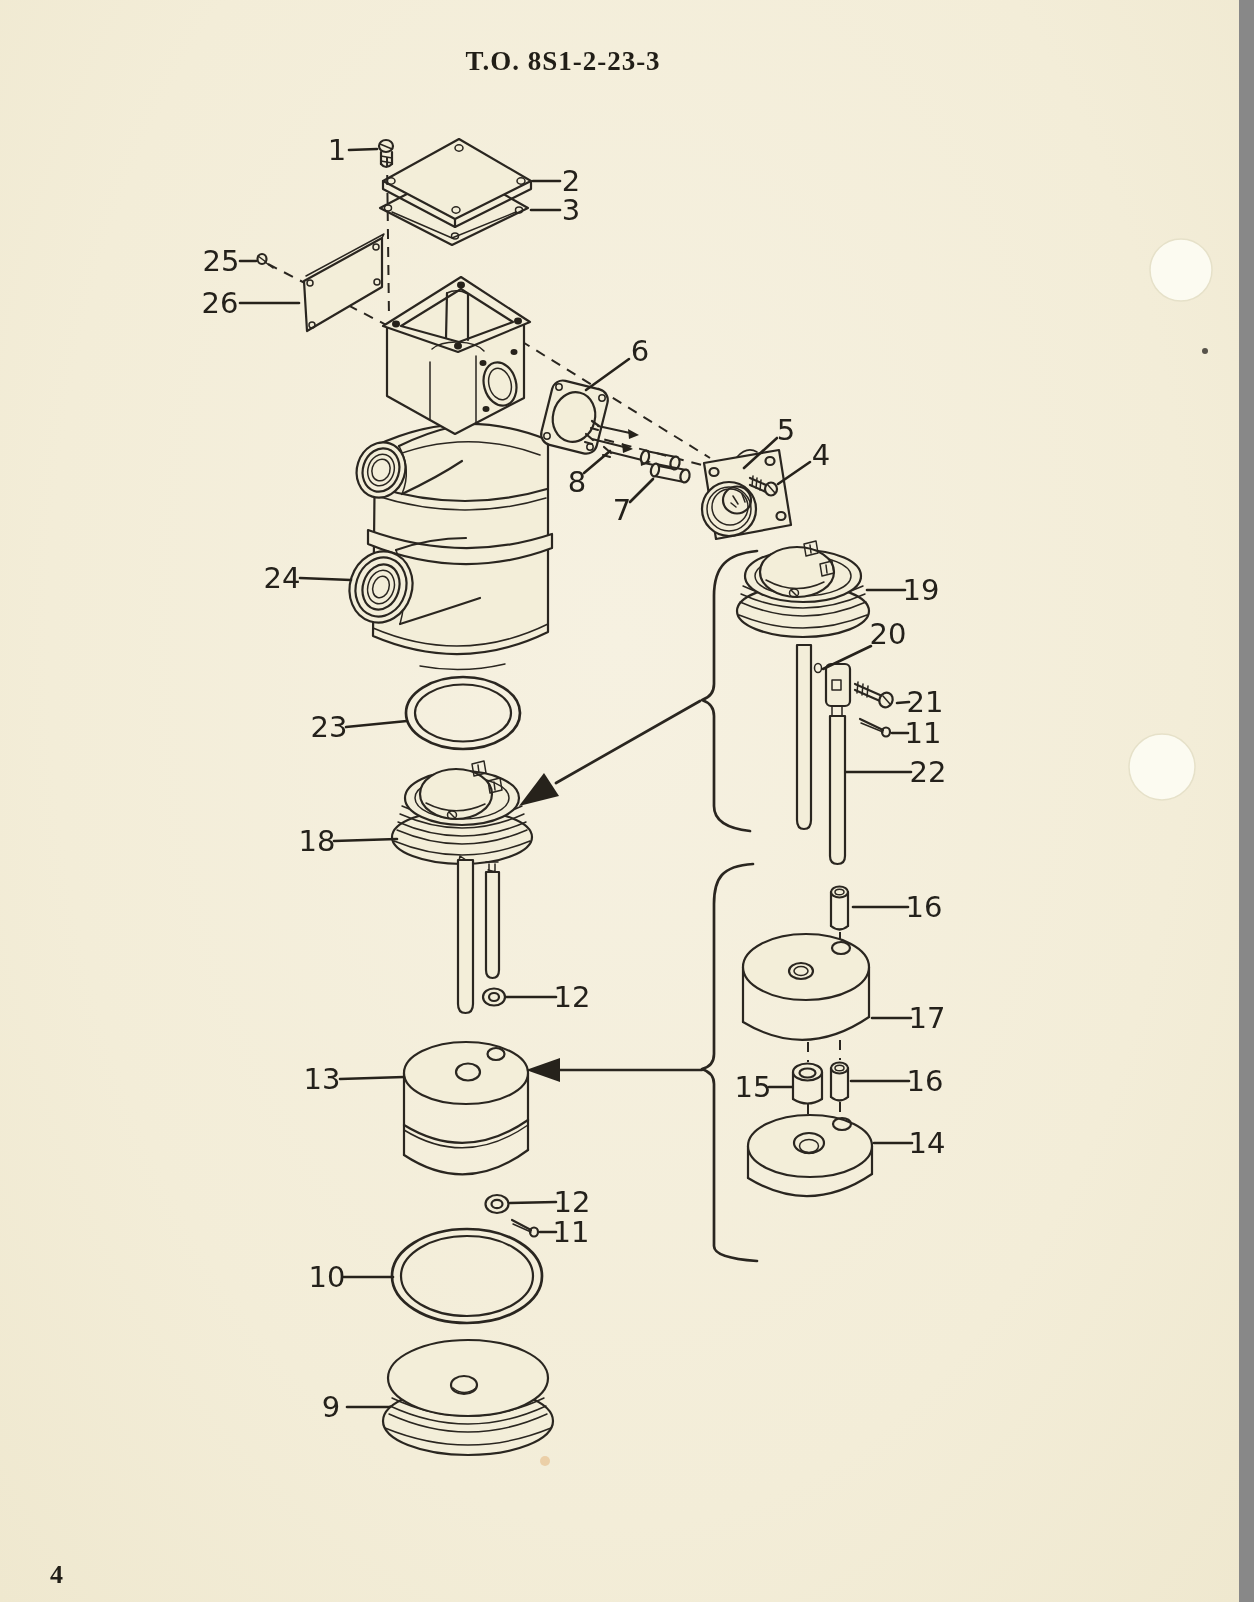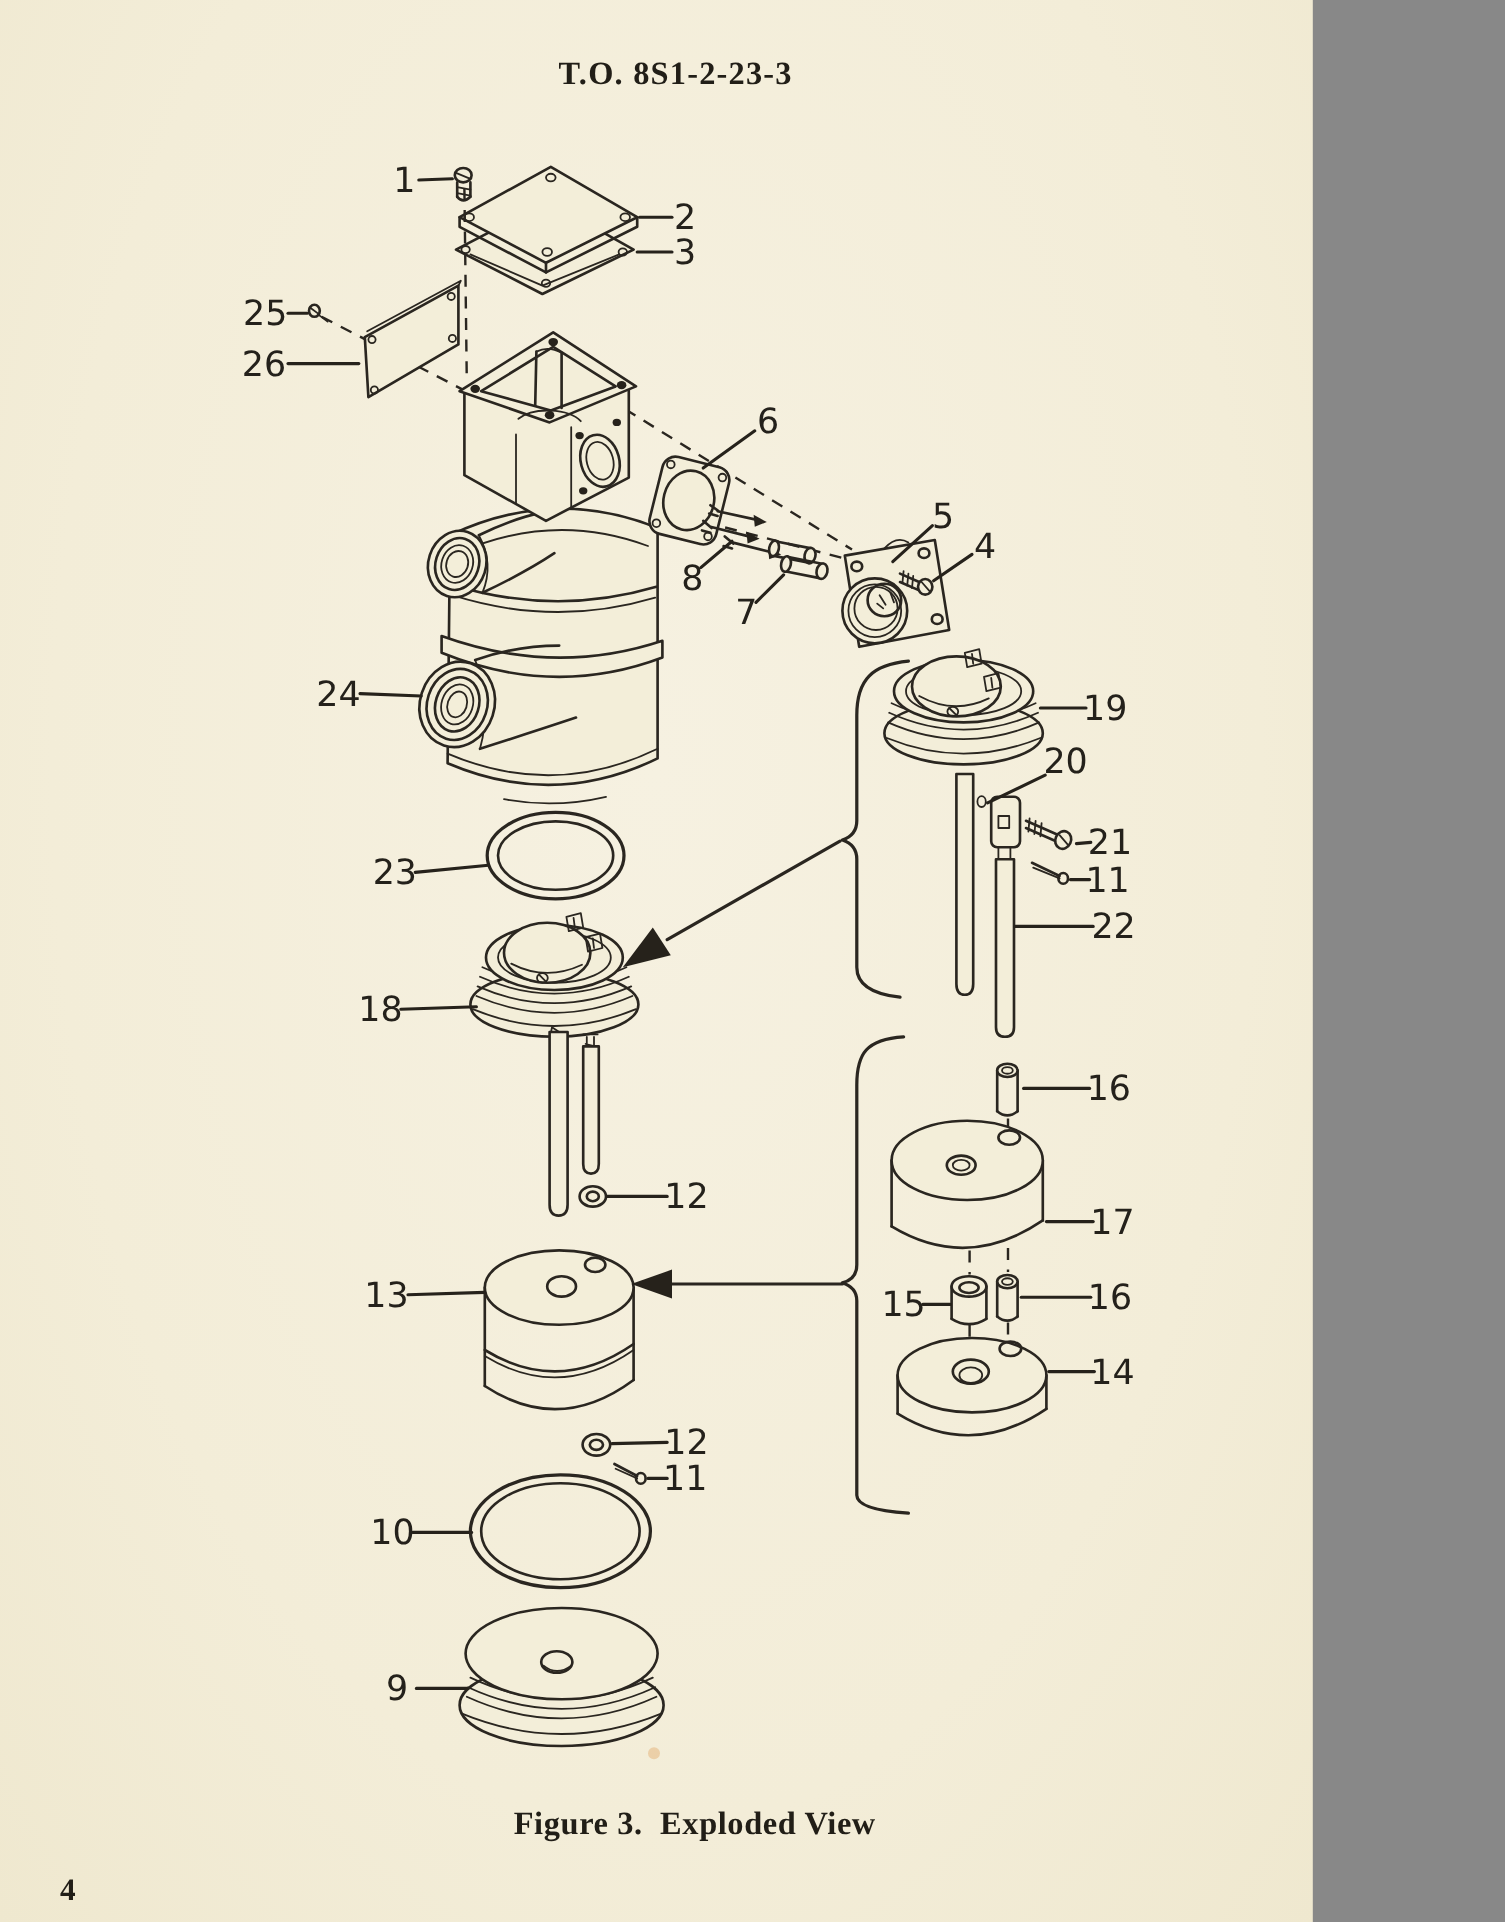--- a/index.html
+++ b/index.html
@@ -1,17 +1,17 @@
 <!DOCTYPE html>
 <html><head>
 <meta charset="utf-8">
 <style>
   html,body{margin:0;padding:0;background:#888;}
   .page{
-    position:relative;width:1094px;height:1602px;overflow:hidden;
+    position:relative;width:1239px;height:1602px;overflow:hidden;
     background:radial-gradient(ellipse at 50% 40%, #f6f1e1 0%, #f3edd8 65%, #efe8cf 100%);
     font-family:"Liberation Serif", serif;color:#211e17;
   }
   .hdr{position:absolute;top:46px;left:563px;transform:translateX(-50%);
     font-size:27px;font-weight:bold;letter-spacing:1px;white-space:pre;}
   .cap{position:absolute;top:1504px;left:579px;transform:translateX(-50%);
     font-size:27px;font-weight:bold;letter-spacing:0.5px;white-space:pre;}
   .pgnum{position:absolute;top:1560px;left:50px;font-size:26px;font-weight:bold;}
   svg.fig{position:absolute;left:0;top:0;}
   .ln{stroke:#2a2620;stroke-width:2.2;fill:none;stroke-linecap:round;stroke-linejoin:round;}
@@ -395,15 +395,14 @@
         <text x="572" y="1202" class="callout">12</text>
         <line x1="556" y1="1232" x2="540" y2="1232" class="leader"></line>
         <text x="571" y="1232" class="callout">11</text>
         <line x1="344" y1="1277" x2="393" y2="1277" class="leader"></line>
         <text x="327" y="1277" class="callout">10</text>
         <line x1="347" y1="1407" x2="389" y2="1407" class="leader"></line>
         <text x="331" y="1407" class="callout">9</text>
       </g>
   </svg>
 
-  <div class="cap">Figure 3.  Exploded View</div>
   <div class="pgnum">4</div>
 </div>
 
 </body></html>

